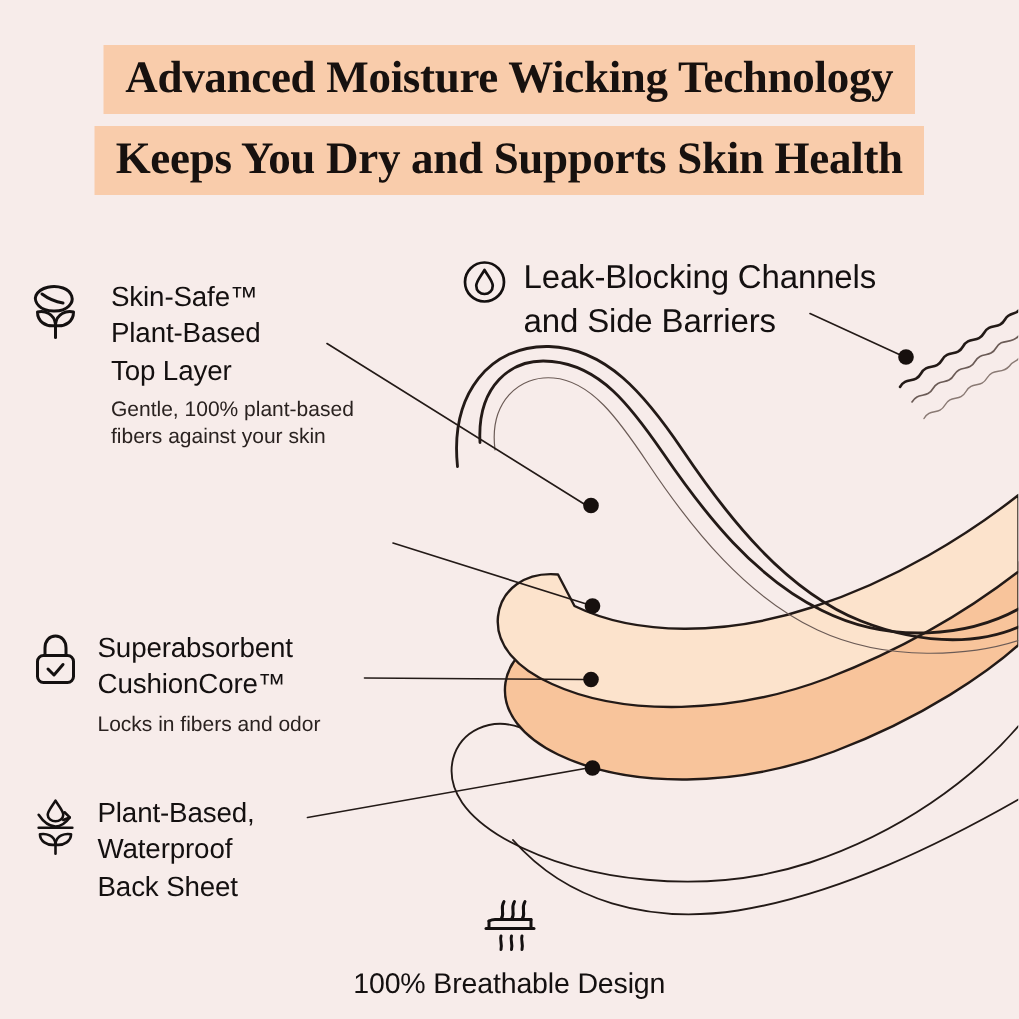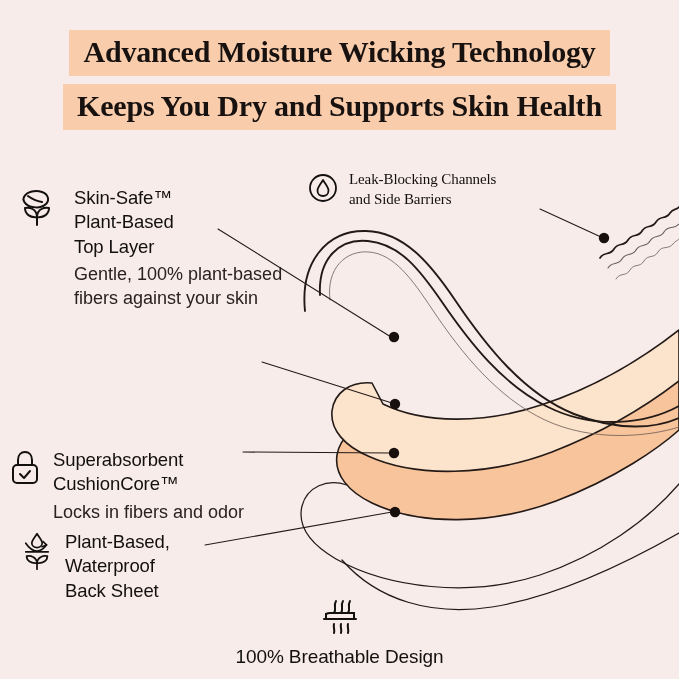--- a/index.html
+++ b/index.html
@@ -69,35 +69,35 @@
   .c-title {
     font-family: "Liberation Sans", sans-serif;
     font-size: 18.5px;
     line-height: 1.32;
     color: #141010;
     letter-spacing: -0.1px;
     white-space: pre-line;
   }
   .c-sub {
     font-family: "Liberation Sans", sans-serif;
-    font-size: 18px;
+    font-size: 14px;
     line-height: 1.3;
     color: #2a2220;
     margin-top: 4px;
     white-space: pre-line;
   }
 
   
   #callout-top-layer   { left: 20px;  top: 186px; gap: 20px; }
   #callout-adl         { left: 20px;  top: 318px; }
-  #callout-core        { left: 8px;  top: 420px; margin-top: 28px; }
+  #callout-core        { left: 20px;  top: 420px; }
   #callout-back-sheet  { left: 20px;  top: 530px; }
   #callout-channels    { left: 308px; top: 170px; }
 
-  #callout-channels .c-title { font-size: 15px; font-family: Liberation Serif, serif; }
+  #callout-channels .c-title { font-size: 22px; }
   #callout-channels .ico { width: 30px; height: 30px; margin-top: 3px; }
 
   
   #bottom-caption {
     position: absolute;
     left: 0;
     top: 598px;
     width: 679px;
     display: flex;
     align-items: center;

